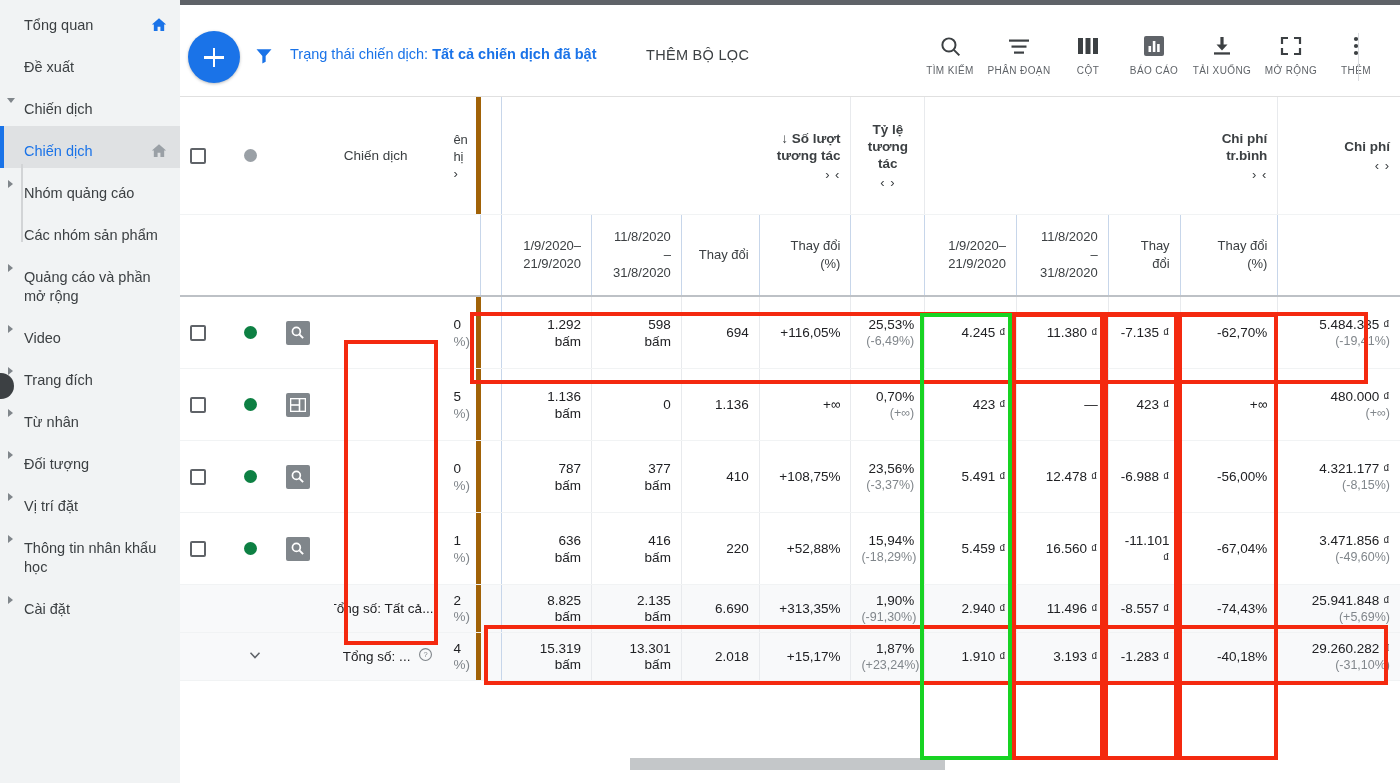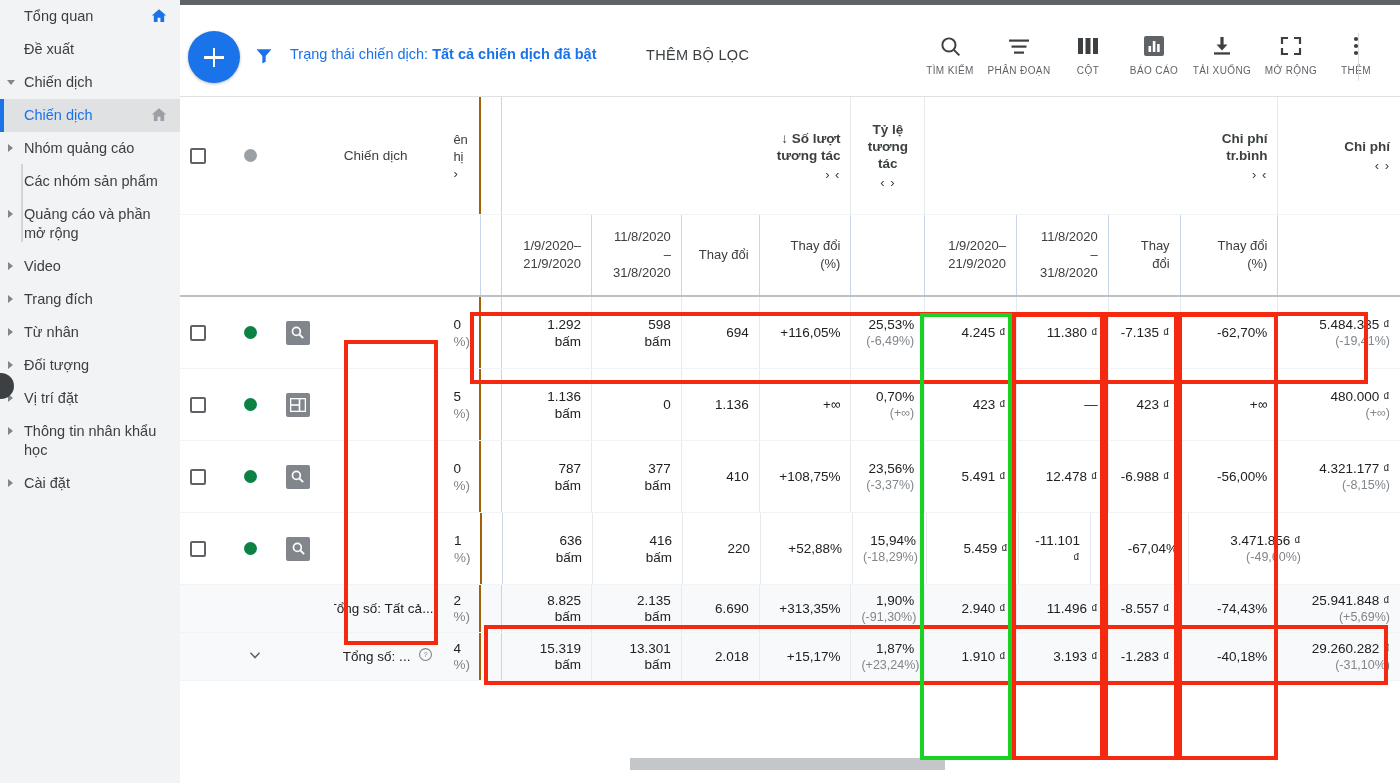--- a/index.html
+++ b/index.html
@@ -24,21 +24,21 @@
 
   
   #sidebar{
     position:absolute; left:0; top:0; width:180px; height:783px;
     background:#f1f3f4;
     overflow:hidden;
   }
   .nav-item{
     position:relative;
     display:flex; align-items:flex-start;
-    padding:7px 12px 7px 24px;
+    padding:16px 12px 7px 24px;
     font-size:14.5px; color:#3c4043; line-height:19px;
     cursor:pointer;
   }
   .nav-item .lbl{ flex:1; }
   .nav-item.sel{
     background:#dfe1e3; color:#1a73e8;
   }
   .nav-item.sel:before{
     content:""; position:absolute; left:0; top:0; bottom:0; width:4px;
     background:#1a73e8;
@@ -160,21 +160,21 @@
   .typeic{
     width:24px;height:24px;background:#80868b;border-radius:2px;
     display:flex;align-items:center;justify-content:center;
   }
 
   
   .c-chk{ width:54px; align-items:flex-start; border-right:none; justify-content:center;}
   .c-dot{ width:42px; align-items:flex-start; border-right:none; justify-content:center;}
   .c-typ{ width:58px; align-items:flex-start; border-right:none; justify-content:center;}
   .c-name{ width:110px; border-right:none; }
-  .c-cut{ width:38px; border-right:2px solid #a16207; }
+  .c-cut{ width:38px; border-right:5px solid #a16207; }
   .c-gap{ width:18px; border-right:1px solid #c7d6ea; }
   .c-a{ width:90px; }
   .c-b{ width:90px; }
   .c-c{ width:78px; }
   .c-d{ width:92px; }
   .c-e{ width:74px; }
   .c-f{ width:92px; }
   .c-g{ width:92px; }
   .c-h{ width:72px; }
   .c-i{ width:98px; }
@@ -613,20 +613,21 @@
             <div>416</div>
             <div>bấm</div>
           </div>
           <div class="cell c-c">220</div>
           <div class="cell c-d">+52,88%</div>
           <div class="cell c-e">
             <div>15,94%</div>
             <div class="sub">(-18,29%)</div>
           </div>
           <div class="cell c-f">5.459 ₫</div>
+          <div class="cell c-g">16.560 ₫</div>
           <div class="cell c-h">-11.101 ₫</div>
           <div class="cell c-i">-67,04%</div>
           <div class="cell c-j" style="border-right:none">
             <div>3.471.856 ₫</div>
             <div class="sub">(-49,60%)</div>
           </div>
         </div>
       </div>
 
     <div id="totals">

